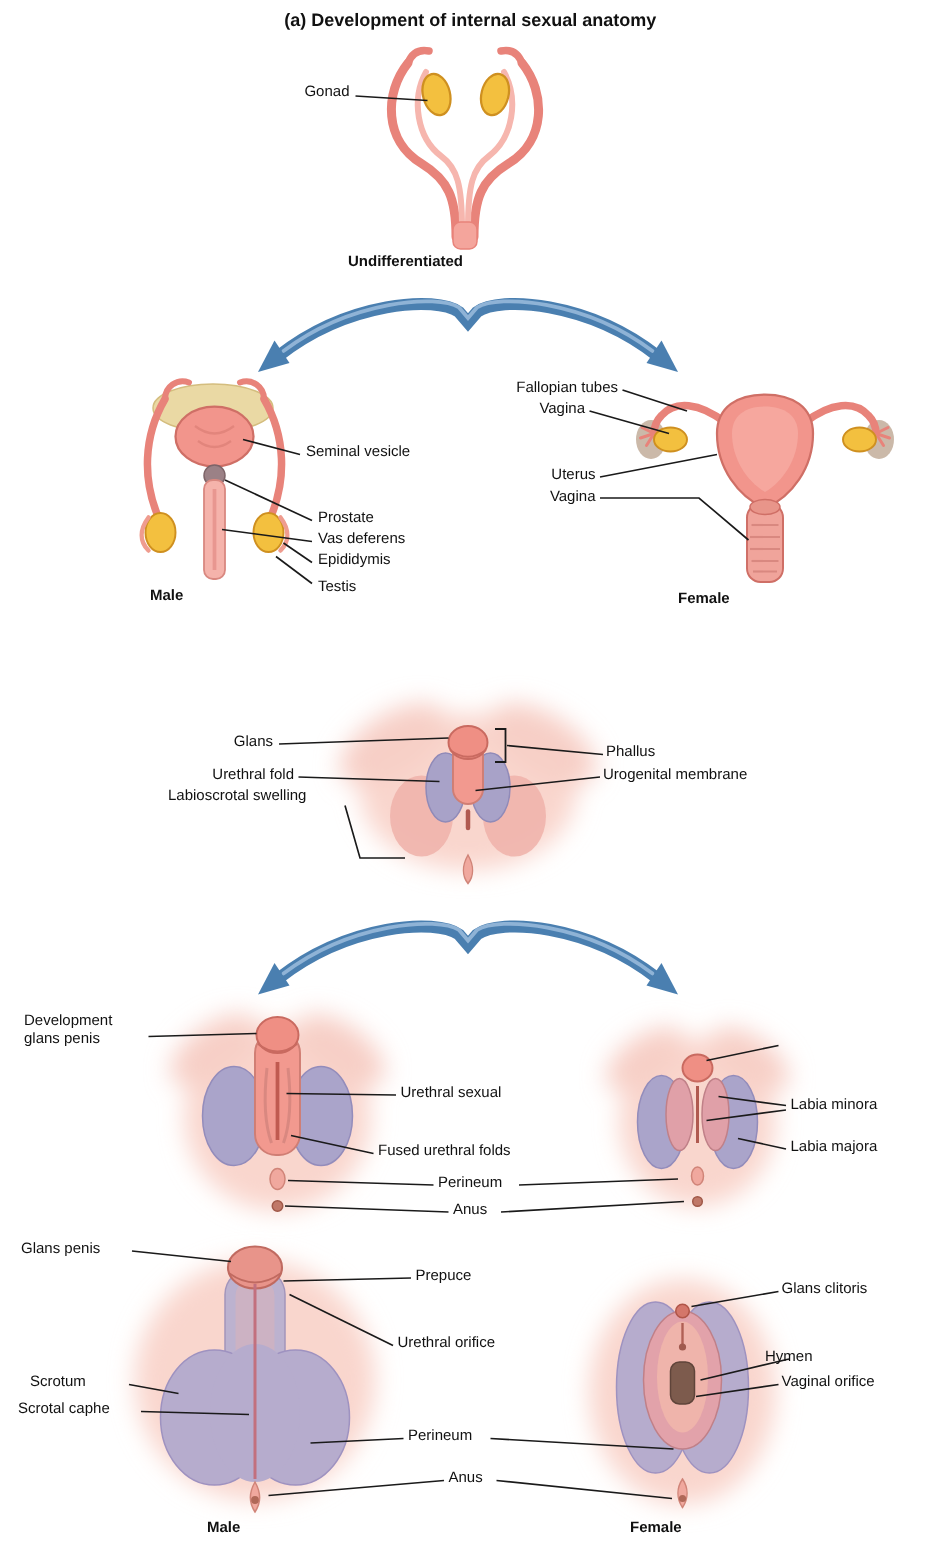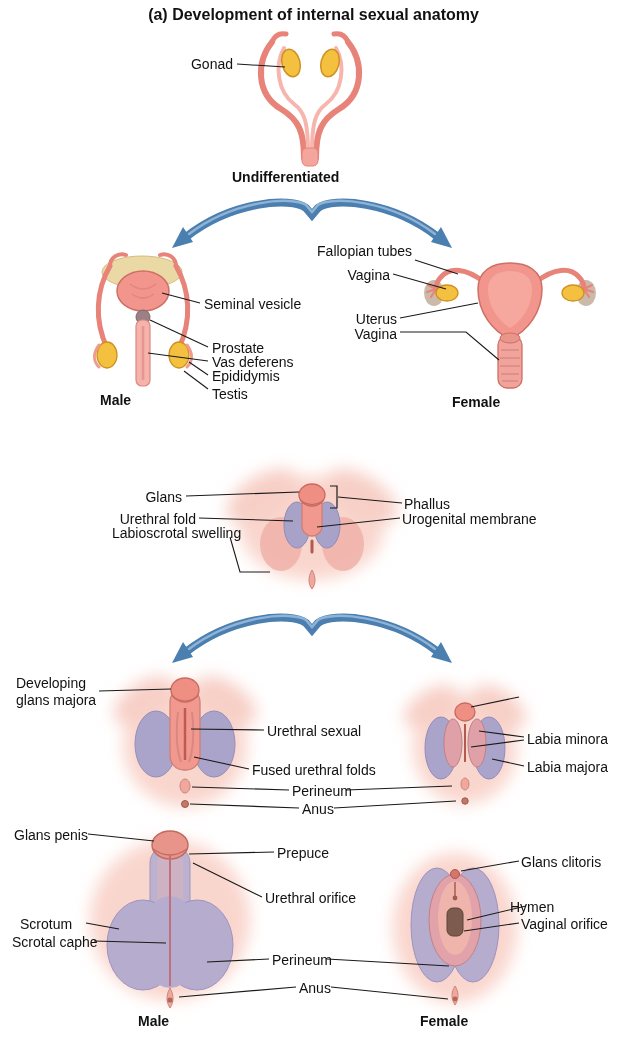--- a/index.html
+++ b/index.html
@@ -1,26 +1,26 @@
 <!DOCTYPE html>
 <html><head>
 <meta charset="utf-8">
 <style>
   html,body{margin:0;padding:0;background:#ffffff;}
   .stage{
     position:relative;width:627px;height:1039px;margin:0 auto;background:#ffffff;
     font-family:"Liberation Sans", sans-serif;color:#111;overflow:hidden;
   }
   .art{position:absolute;left:0;top:0;}
-  .lbl{position:absolute;font-size:14px;line-height:1.2;white-space:nowrap;color:#111;}
+  .lbl{position:absolute;font-size:10px;line-height:1.2;white-space:nowrap;color:#111;}
   .lbl.wrap{white-space:normal;}
   .lbl.right{text-align:right;}
   .lbl.center{text-align:left;}
   .bold{font-weight:bold;}
-  .sec-title{position:absolute;left:0;width:627px;text-align:center;font-weight:bold;font-size:16px;}
+  .sec-title{position:absolute;left:0;width:627px;text-align:center;font-weight:bold;font-size:12px;}
 </style>
 </head>
 <body>
 
 <div class="stage">
 
   <svg class="art" width="627" height="1039" viewBox="0 0 627 1039">
     <defs>
       <filter id="soft" x="-60%" y="-60%" width="220%" height="220%">
           <feGaussianBlur stdDeviation="8"></feGaussianBlur>
@@ -229,33 +229,33 @@
   <div class="lbl right" style="left:185px;top:56px;width:48px">Gonad</div>
   <div class="lbl center bold" style="left:232px;top:169px;width:160px">Undifferentiated</div>
 
   <div class="lbl" style="left:204px;top:296px">Seminal vesicle</div>
   <div class="lbl" style="left:212px;top:340px">Prostate</div>
   <div class="lbl" style="left:212px;top:354px">Vas deferens</div>
   <div class="lbl" style="left:212px;top:368px">Epididymis</div>
   <div class="lbl" style="left:212px;top:386px">Testis</div>
   <div class="lbl center bold" style="left:100px;top:392px;width:62px">Male</div>
 
-  <div class="lbl right" style="left:300px;top:243px;width:112px">Fallopian tubes</div>
+  <div class="lbl right" style="left:300px;top:253px;width:112px">Fallopian tubes</div>
   <div class="lbl right" style="left:300px;top:267px;width:90px">Vagina</div>
   <div class="lbl right" style="left:310px;top:311px;width:87px">Uterus</div>
   <div class="lbl right" style="left:310px;top:326px;width:87px">Vagina</div>
   <div class="lbl center bold" style="left:452px;top:394px;width:70px">Female</div>
 
   <div class="lbl right" style="left:138px;top:489px;width:44px">Glans</div>
   <div class="lbl" style="left:404px;top:496px">Phallus</div>
   <div class="lbl right" style="left:118px;top:511px;width:78px">Urethral fold</div>
   <div class="lbl" style="left:402px;top:511px">Urogenital membrane</div>
   <div class="lbl" style="left:112px;top:525px">Labioscrotal swelling</div>
 
-  <div class="lbl wrap" style="left:16px;top:675px;width:82px">Developing glans majora</div>
+  <div class="lbl wrap" style="left:16px;top:675px;width:82px">Development glans penis</div>
   <div class="lbl" style="left:267px;top:723px">Urethral sexual</div>
   <div class="lbl" style="left:252px;top:762px">Fused urethral folds</div>
   <div class="lbl" style="left:292px;top:783px">Perineum</div>
   <div class="lbl" style="left:302px;top:801px">Anus</div>
   <div class="lbl" style="left:527px;top:731px">Labia minora</div>
   <div class="lbl" style="left:527px;top:759px">Labia majora</div>
 
   <div class="lbl" style="left:14px;top:827px">Glans penis</div>
   <div class="lbl" style="left:277px;top:845px">Prepuce</div>
   <div class="lbl" style="left:265px;top:890px">Urethral orifice</div>

